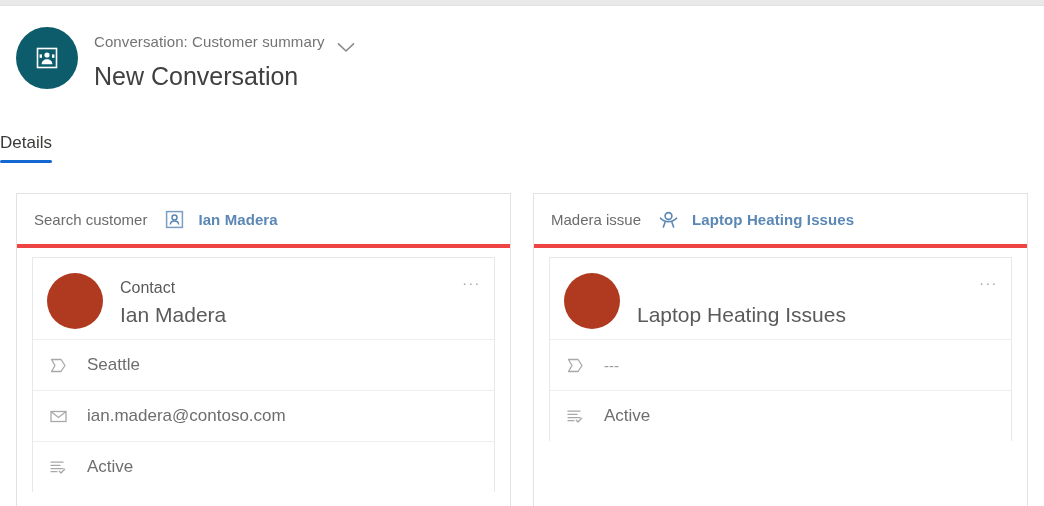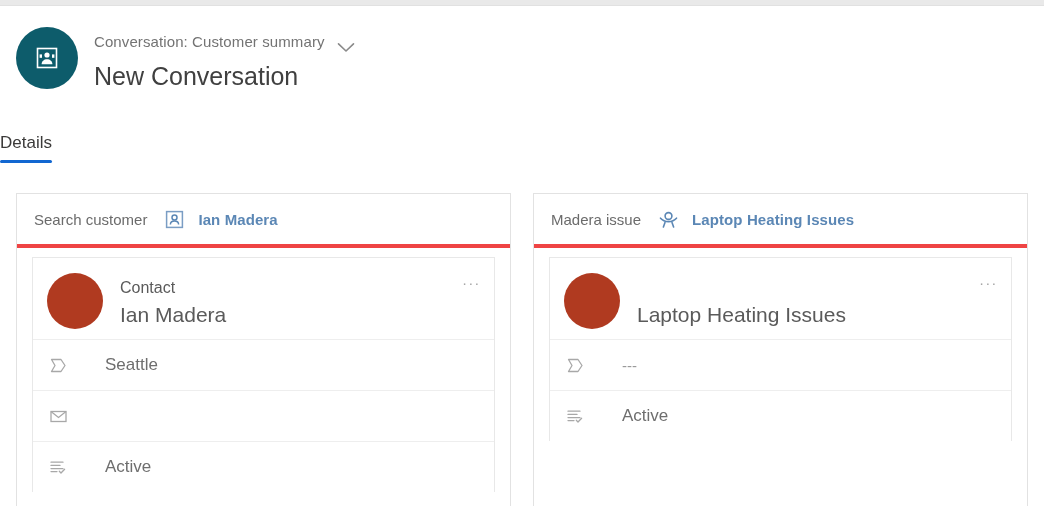--- a/index.html
+++ b/index.html
@@ -229,21 +229,21 @@
   }
   .field-icon {
     width: 22px;
     height: 22px;
     flex: 0 0 auto;
     display: inline-flex;
     align-items: center;
     justify-content: center;
   }
   .field-value {
-    margin-left: 36px;
+    margin-left: 18px;
     font-size: 17px;
     color: #6e6e6e;
     white-space: nowrap;
     overflow: hidden;
     text-overflow: ellipsis;
   }
   .field-value.muted {
     color: #9a9a9a;
     font-size: 15px;
   }
@@ -319,20 +319,21 @@
           <span class="field-value">Seattle</span>
         </div>
 
         <div class="field-row">
           <span class="field-icon">
             <svg width="17" height="13" viewBox="0 0 17 13" aria-hidden="true">
               <rect x="1" y="1.5" width="15" height="10" fill="none" stroke="#a8a8a8" stroke-width="1.3"></rect>
               <path d="M1 1.5 L8.5 7.5 L16 1.5" fill="none" stroke="#a8a8a8" stroke-width="1.3"></path>
             </svg>
           </span>
+          <span class="field-value">ian.madera@contoso.com</span>
         </div>
 
         <div class="field-row">
           <span class="field-icon">
             <svg width="17" height="15" viewBox="0 0 17 15" aria-hidden="true">
               <path d="M1 2.2 H13 M1 5.4 H10 M1 8.6 H13 M1 11.6 H7" stroke="#a8a8a8" stroke-width="1.3" stroke-linecap="round"></path>
               <path d="M9.3 11.3 L11 13 L14.6 9.2" fill="none" stroke="#a8a8a8" stroke-width="1.3" stroke-linecap="round" stroke-linejoin="round"></path>
             </svg>
           </span>
           <span class="field-value">Active</span>

